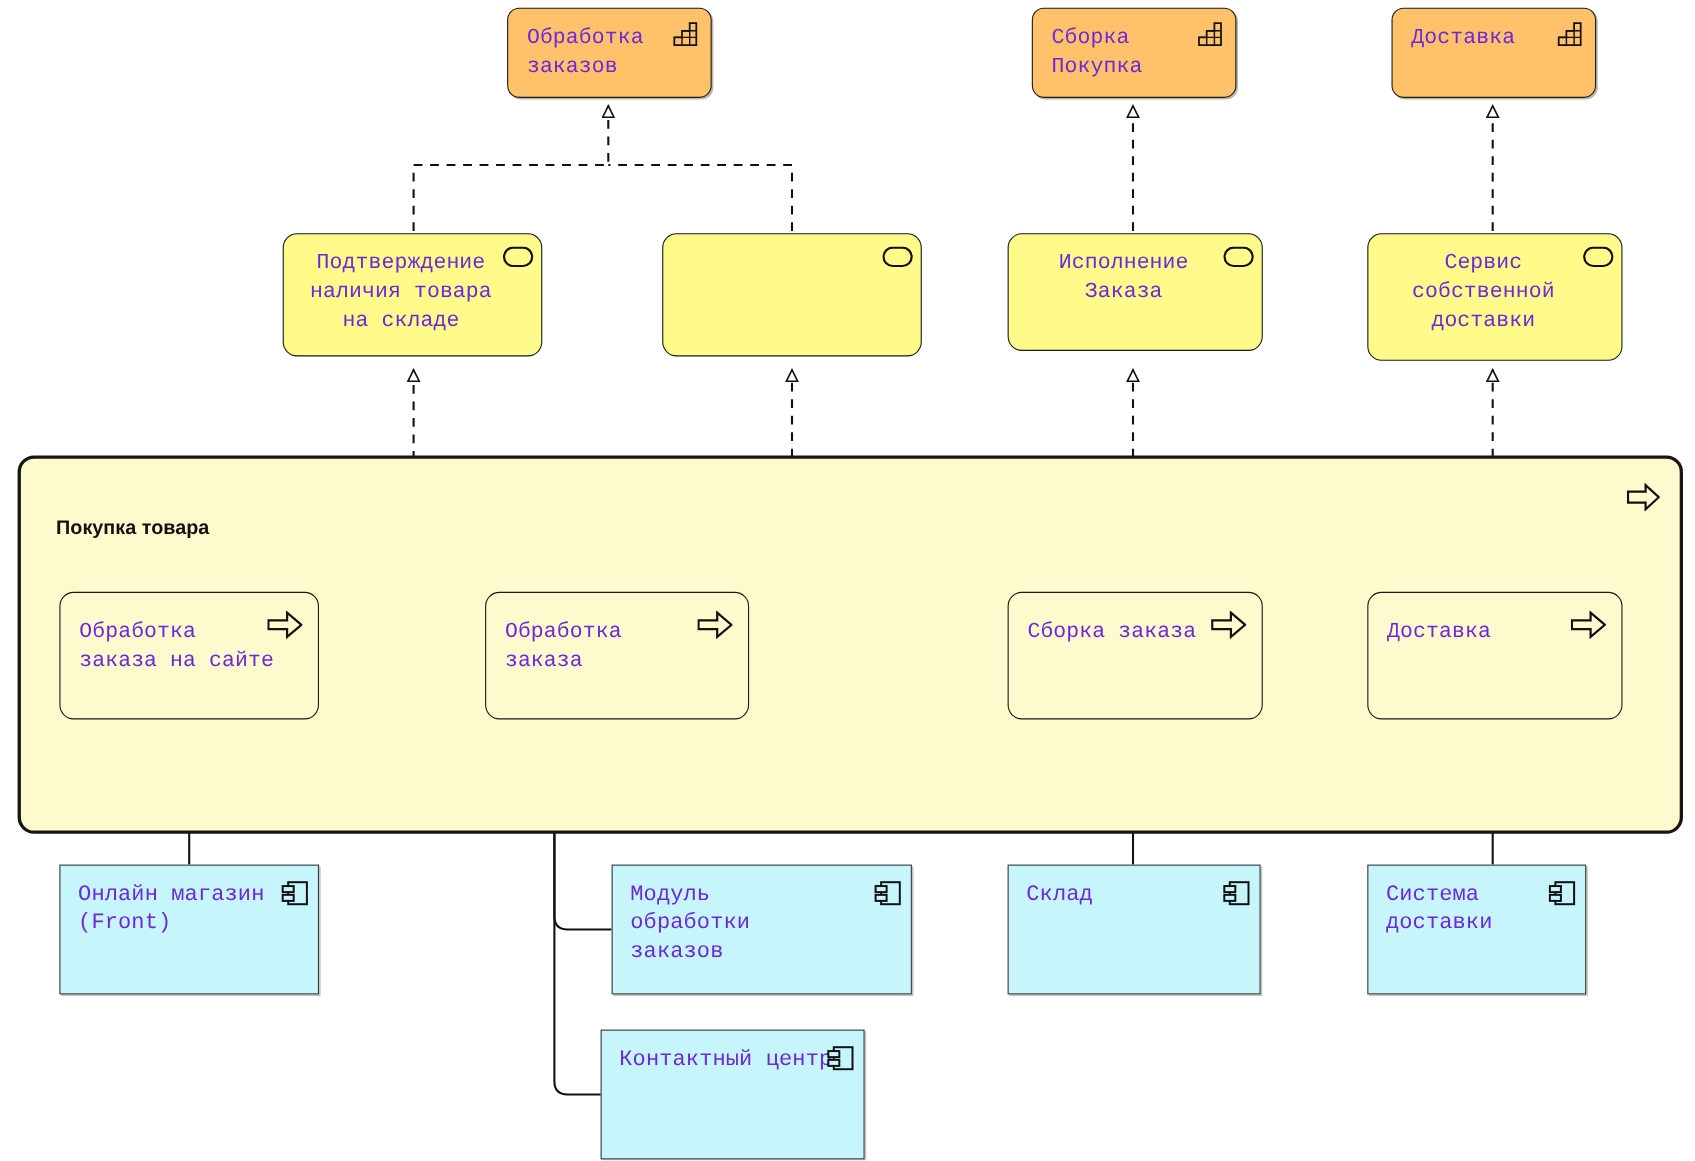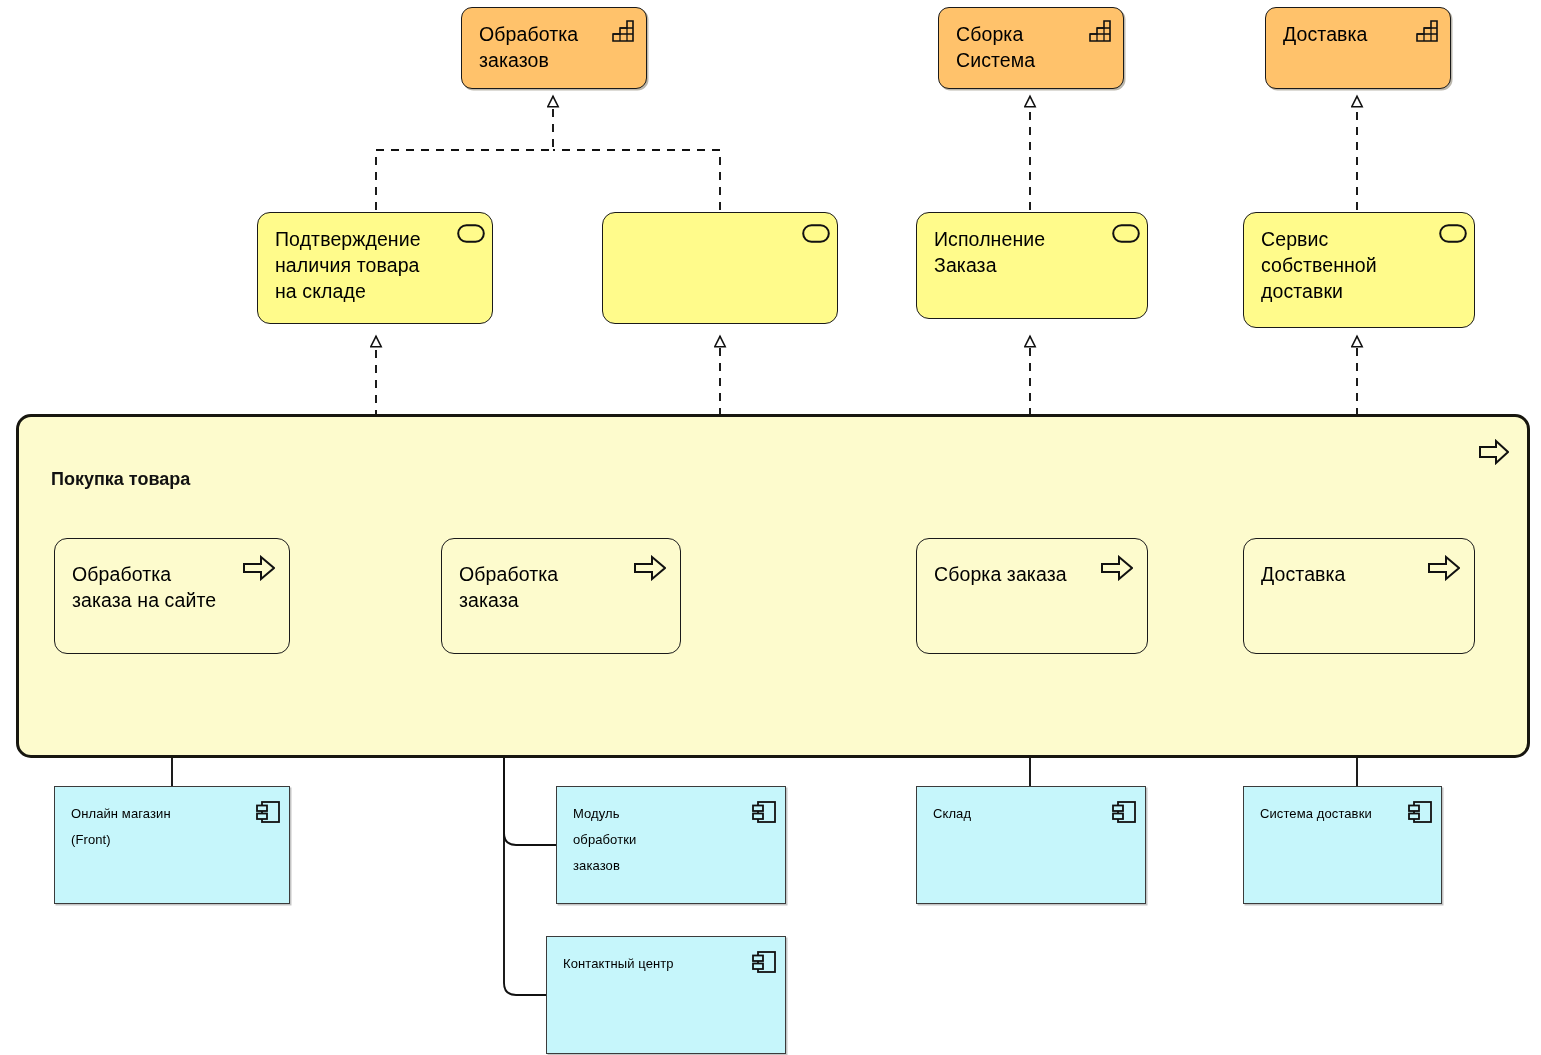--- a/index.html
+++ b/index.html
@@ -22,34 +22,36 @@
     box-sizing: border-box;
     border: 1.6px solid #1a1a1a;
   }
   .node .label {
     position: absolute;
     left: 17px;
     top: 13px;
     right: 38px;
     font-size: 19.5px;
     line-height: 26px;
-    color: #000000;
+    color: #6d28d9;
     white-space: pre-line;
     letter-spacing: 0.1px;
+    font-family: Liberation Mono, monospace;
   }
   
   .func {
     background: #ffc26b;
     border-radius: 11px;
     box-shadow: 1.5px 1.5px 0 rgba(60,50,20,0.35);
   }
   
   .svc {
     background: #fffb8b;
     border-radius: 13px;
+    text-align: center;
   }
   
   .proc {
     background: #fdfbcd;
     border-radius: 13px;
   }
   
   .group {
     background: #fdfbcd;
     border: 3px solid #17160f;
@@ -66,21 +68,21 @@
   
   .comp {
     background: #c6f6fb;
     border: 1.4px solid #3b3b3b;
     box-shadow: 1.5px 1.5px 0 rgba(60,60,60,0.30);
   }
   .comp .label {
     top: 14px;
     left: 16px;
     right: 42px;
-    font-size: 13px;
+    font-size: 20px;
     line-height: 26px;
   }
   
   .icon {
     position: absolute;
     top: 11px;
     right: 11px;
     width: 24px;
     height: 24px;
     pointer-events: none;
@@ -161,21 +163,21 @@
     <span class="icon">
       <svg width="24" height="24" viewBox="0 0 24 24">
         <path d="M2,22 L2,15 L9,15 L9,9 L16,9 L16,2 L22,2 L22,22 Z" fill="none" stroke="#111" stroke-width="1.6"></path>
         <path d="M9,15 L9,22 M16,9 L16,22 M2,15 L22,15 M9,9 L22,9" stroke="#111" stroke-width="1.3"></path>
       </svg>
     </span>
   </div>
 
   <div class="node func" style="left:938px; top:7px; width:186px; height:82px;">
     <span class="label">Сборка
-Система</span>
+Покупка</span>
     <span class="icon">
       <svg width="24" height="24" viewBox="0 0 24 24">
         <path d="M2,22 L2,15 L9,15 L9,9 L16,9 L16,2 L22,2 L22,22 Z" fill="none" stroke="#111" stroke-width="1.6"></path>
         <path d="M9,15 L9,22 M16,9 L16,22 M2,15 L22,15 M9,9 L22,9" stroke="#111" stroke-width="1.3"></path>
       </svg>
     </span>
   </div>
 
   <div class="node func" style="left:1265px; top:7px; width:186px; height:82px;">
     <span class="label">Доставка</span>
@@ -270,21 +272,21 @@
 (Front)</span>
     <span class="icon">
       <svg width="26" height="26" viewBox="0 0 26 26">
         <rect x="7" y="3" width="17" height="20" fill="none" stroke="#111" stroke-width="1.8"></rect>
         <rect x="2" y="6.5" width="10" height="5.5" fill="#c6f6fb" stroke="#111" stroke-width="1.8"></rect>
         <rect x="2" y="14.5" width="10" height="5.5" fill="#c6f6fb" stroke="#111" stroke-width="1.8"></rect>
       </svg>
     </span>
   </div>
 
-  <div class="node comp" style="left:556px; top:786px; width:230px; height:118px;">
+  <div class="node comp" style="left:556px; top:786px; width:273px; height:118px;">
     <span class="label">Модуль
 обработки
 заказов</span>
     <span class="icon">
       <svg width="26" height="26" viewBox="0 0 26 26">
         <rect x="7" y="3" width="17" height="20" fill="none" stroke="#111" stroke-width="1.8"></rect>
         <rect x="2" y="6.5" width="10" height="5.5" fill="#c6f6fb" stroke="#111" stroke-width="1.8"></rect>
         <rect x="2" y="14.5" width="10" height="5.5" fill="#c6f6fb" stroke="#111" stroke-width="1.8"></rect>
       </svg>
     </span>

